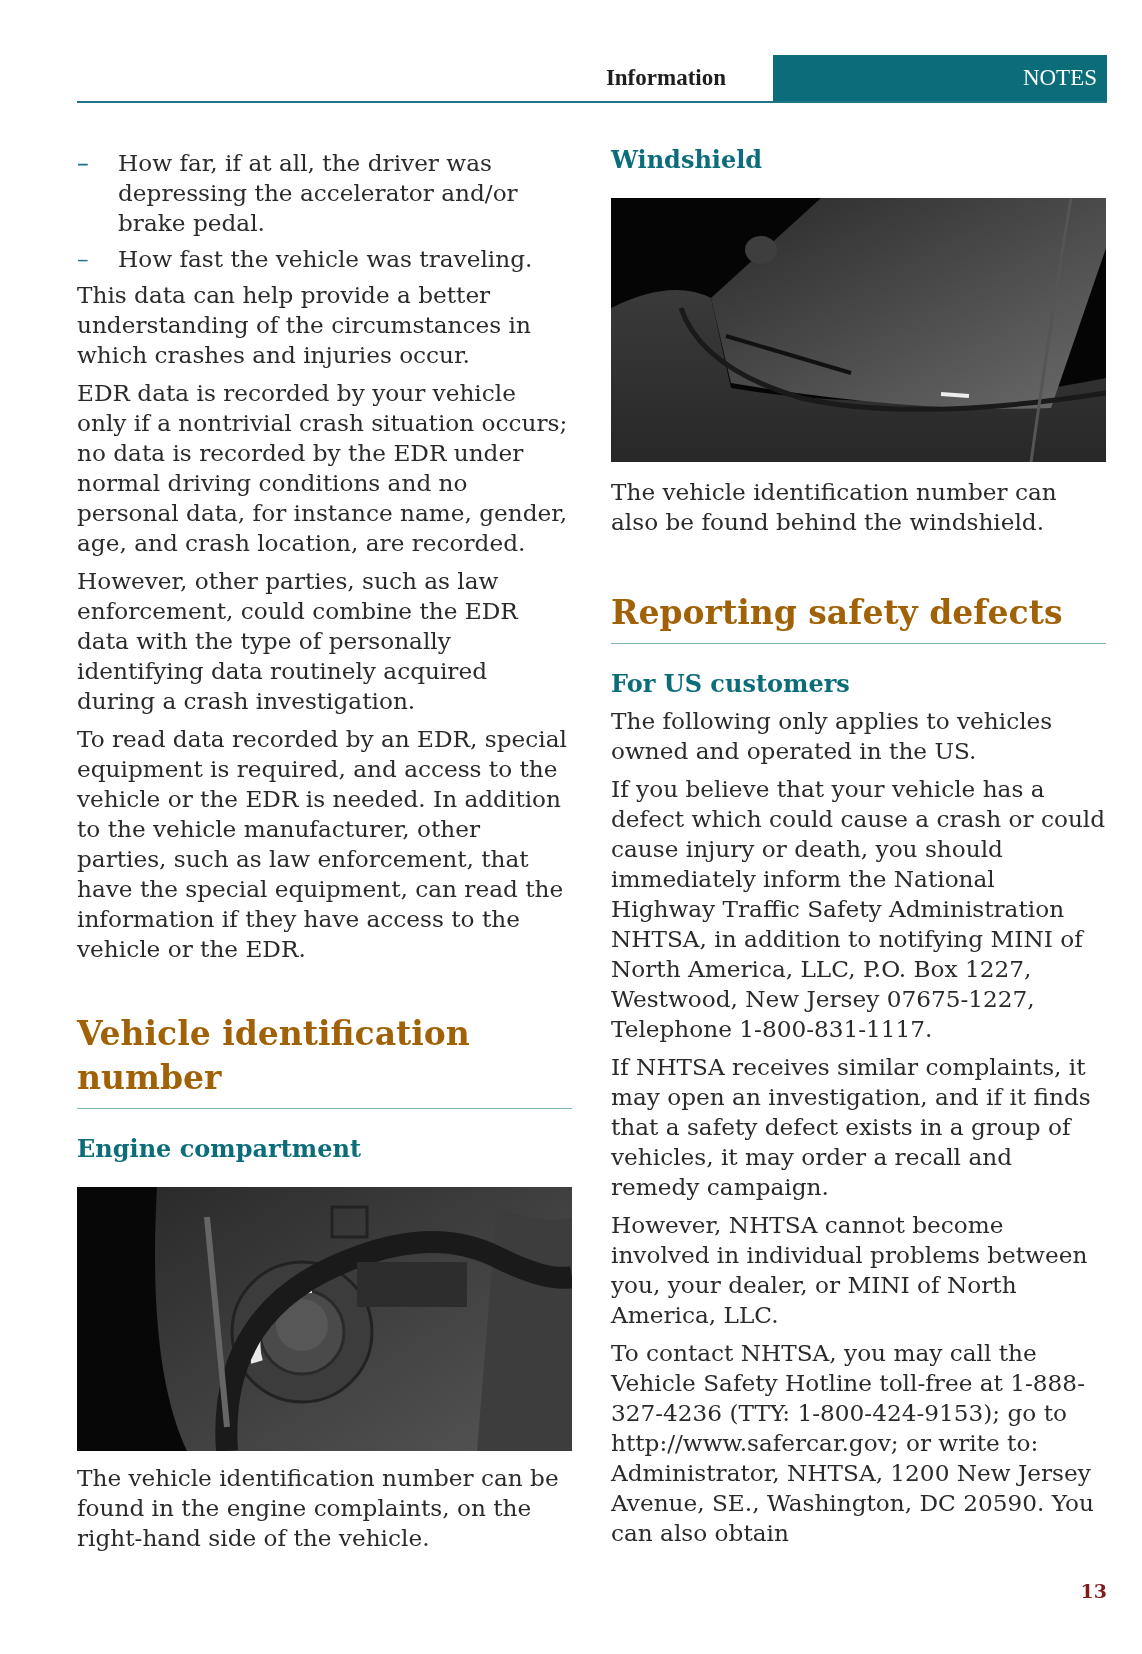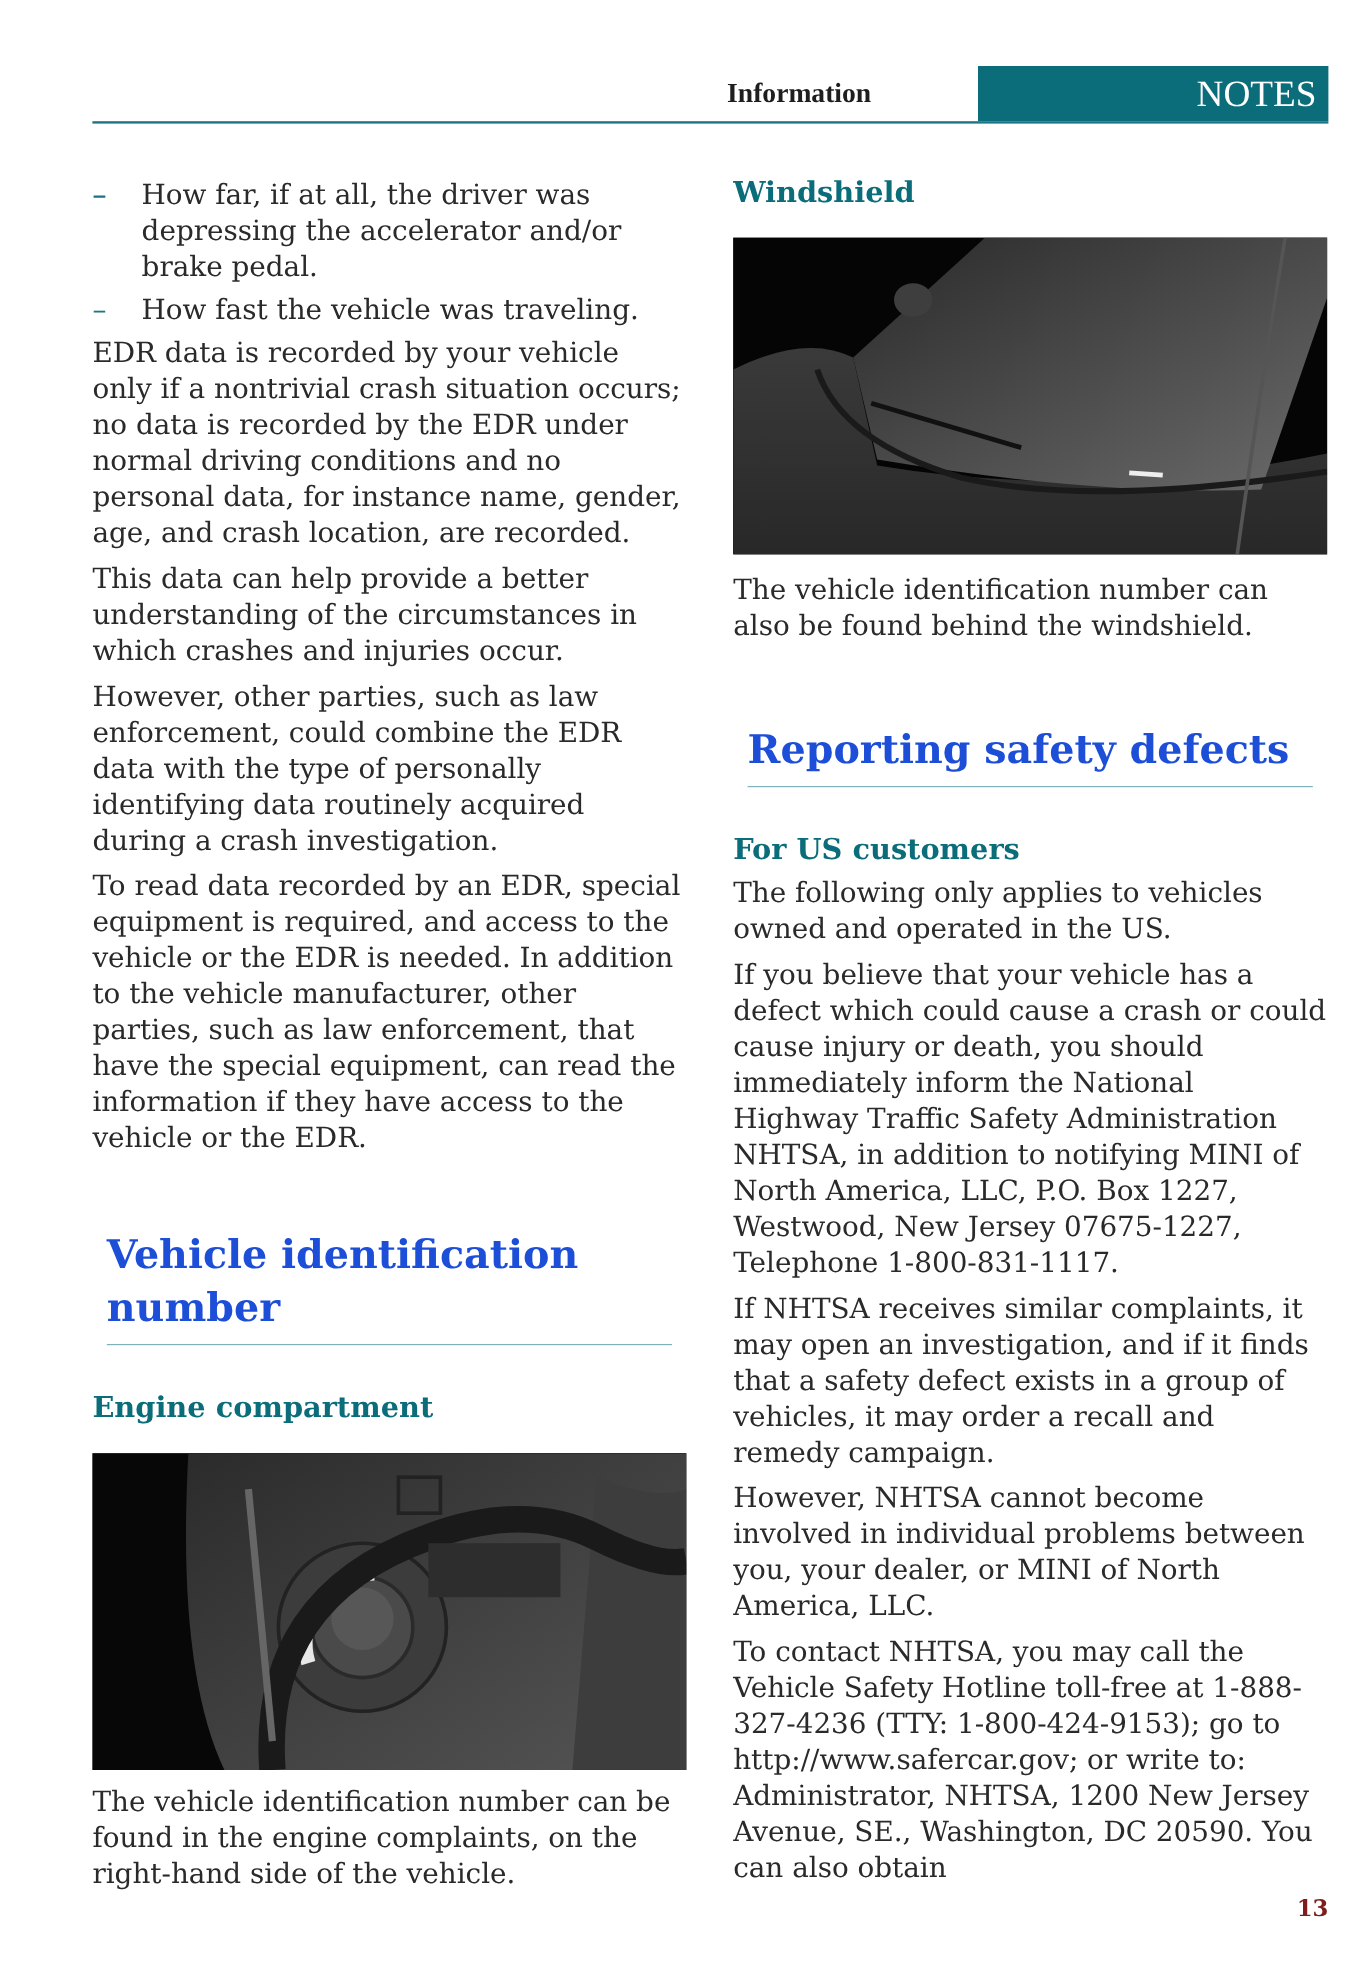--- a/index.html
+++ b/index.html
@@ -1,51 +1,51 @@
 <!DOCTYPE html>
 <html><head>
   <meta charset="utf-8">
   <style>
     html, body { margin:0; padding:0; background:#ffffff; }
     body { width:1142px; height:1654px; position:relative; overflow:hidden;
            font-family:"DejaVu Serif", "Liberation Serif", serif; color:#2a2a2a; }
     .header { position:absolute; left:77px; top:55px; width:1030px; height:46px; border-bottom:2px solid #1d7585;font-family:Liberation Serif, serif; }
     .hdr-section { position:absolute; left:0; right:365px; top:0; height:46px; text-align:right;
                    font-weight:bold; font-size:23px; line-height:46px; padding-right:16px; color:#1e1e1e; }
-    .hdr-tab { position:absolute; right:0; top:0; width:292px; height:46px; background:#0b6d7a;
-               color:#ffffff; font-size:31px; line-height:46px; text-align:right; padding-right:10px; box-sizing:border-box; }
+    .hdr-tab { position:absolute; right:0; top:0; width:334px; height:46px; background:#0b6d7a;
+               color:#ffffff; font-size:23px; line-height:46px; text-align:right; padding-right:10px; box-sizing:border-box; }
     .col { position:absolute; top:142px; width:495px; font-size:23.2px; line-height:30px; }
     .col-left { left:77px; }
     .col-right { left:611px; }
     .bullets { margin:0 0 6px 0; padding:0; list-style:none; }
     .bullets li { position:relative; padding-left:41px; margin-bottom:6px; }
     .bullets li .dash { position:absolute; left:0; top:0; color:#1d7585; }
     p { margin:0 0 8px 0; }
-    h2 { margin:12px; color:#1d4ed8; font-weight:bold; font-size:33px; line-height:44px; }
+    h2 { margin:0; color:#a16207; font-weight:bold; font-size:33px; line-height:44px; }
     h3 { margin:0; color:#0b6d7a; font-weight:bold; font-size:24px; line-height:36px; }
     .rule { border-bottom:1.5px solid #7fb2bb; }
     .figure { width:495px; height:264px; background:#0c0c0c; position:relative; overflow:hidden; }
     .pagenum { position:absolute; right:35px; top:1580px; font-size:19px; font-weight:bold; color:#7f1d1d; }
   </style>
 </head>
 <body>
 
 <div class="header">
   <div class="hdr-section">Information</div>
   <div class="hdr-tab">NOTES</div>
 </div>
 
 <div class="col col-left">
   <ul class="bullets">
     <li><span class="dash">–</span></li>
     <li><span class="dash">–</span><span>How far, if at all, the driver was depressing the accelerator and/or brake pedal.</span></li>
     <li><span class="dash">–</span><span>How fast the vehicle was traveling.</span></li>
   </ul>
+  <p>This data can help provide a better understanding of the circumstances in which crashes and injuries occur.</p>
   <p>EDR data is recorded by your vehicle only if a nontrivial crash situation occurs; no data is recorded by the EDR under normal driving conditions and no personal data, for instance name, gender, age, and crash location, are recorded.</p>
-  <p>This data can help provide a better understanding of the circumstances in which crashes and injuries occur.</p>
   <p>However, other parties, such as law enforcement, could combine the EDR data with the type of personally identifying data routinely acquired during a crash investigation.</p>
   <p>To read data recorded by an EDR, special equipment is required, and access to the vehicle or the EDR is needed. In addition to the vehicle manufacturer, other parties, such as law enforcement, that have the special equipment, can read the information if they have access to the vehicle or the EDR.</p>
 
   <div style="height:40px"></div>
   <h2 class="rule" style="padding-bottom:8px;">Vehicle identification number</h2>
   <div style="height:22px"></div>
   <h3>Engine compartment</h3>
   <div style="height:20px"></div>
   <div class="figure">
     <svg width="495" height="264" viewBox="0 0 495 264">

